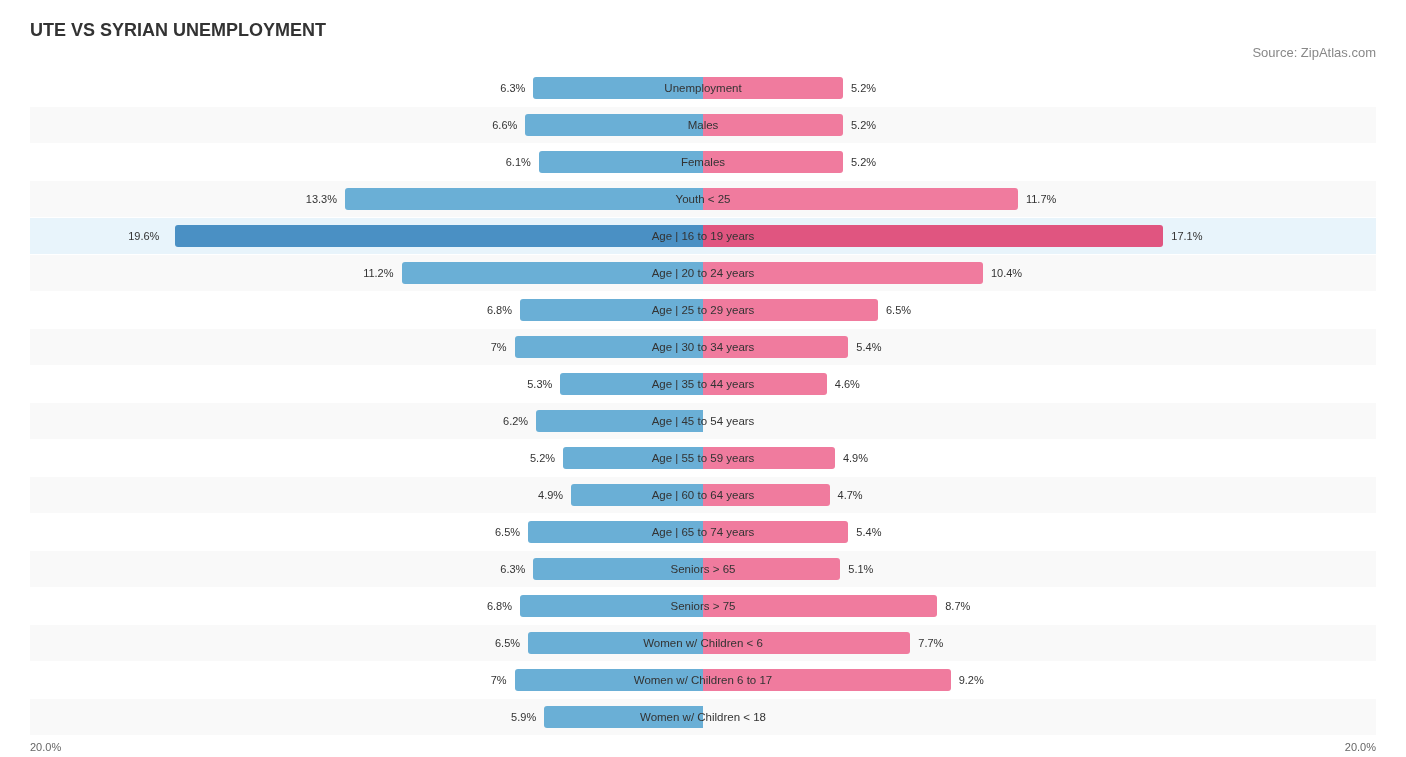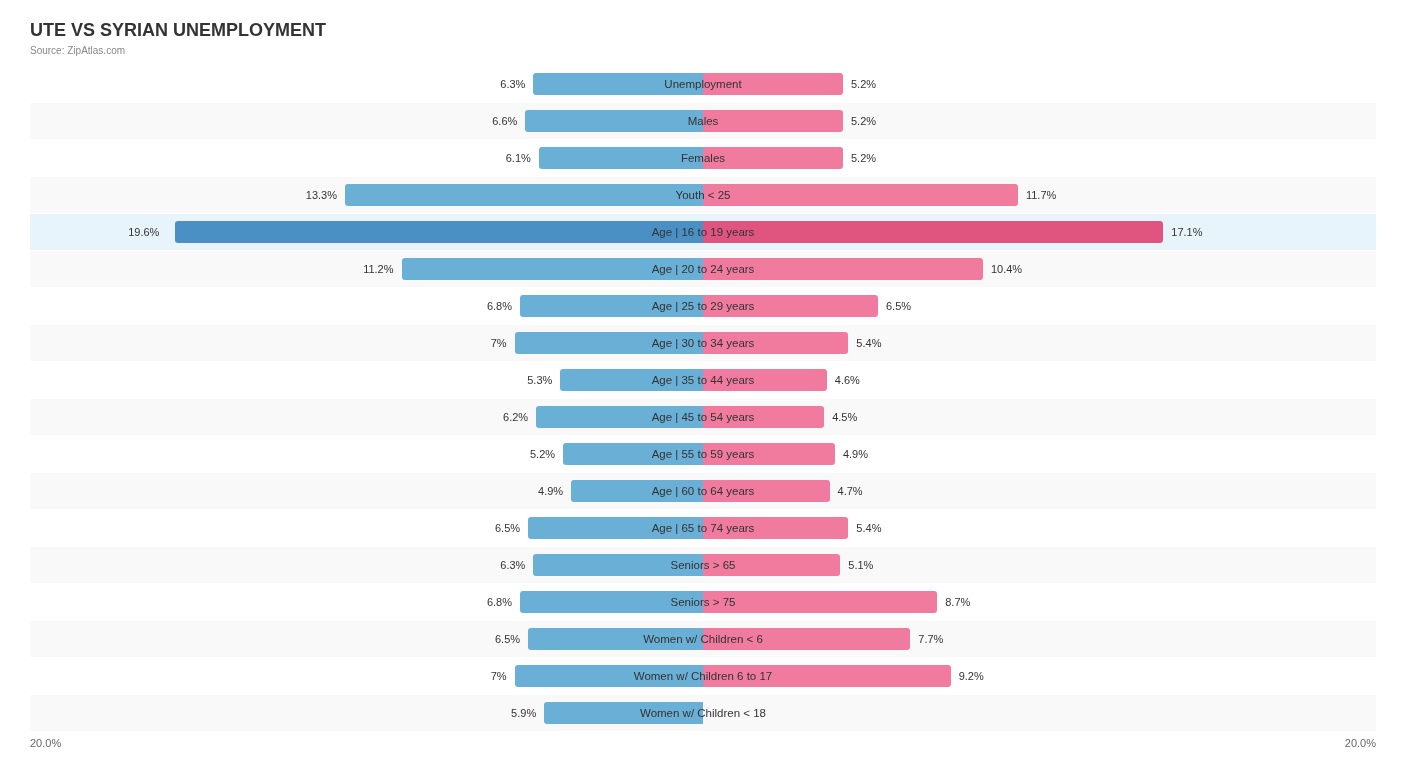--- a/index.html
+++ b/index.html
@@ -10,22 +10,23 @@
       min-height: 757px;
       padding: 20px 30px;
     }
     .chart-title {
       font-size: 18px;
       font-weight: bold;
       color: #333;
       margin-bottom: 4px;
     }
     .source {
-      font-size: 10px;
+      font-size: 13px;
       color: #888;
+      text-align: right;
       margin-bottom: 10px;
     }
     .chart-area {
       width: 100%;
       position: relative;
     }
     .row {
       display: flex;
       align-items: center;
       height: 36px;
@@ -200,24 +201,20 @@
         <div class="syrian-bar" style="position: absolute; left: 0px; top: 50%; transform: translateY(-50%); height: 22px; width: 18.4%; background: rgb(240, 123, 158); border-radius: 0px 3px 3px 0px;"></div>
         <div style="position: absolute; left: 18.4%; top: 50%; transform: translateY(-50%); margin-left: 4px; font-size: 11px; color: rgb(51, 51, 51); white-space: nowrap; padding-left: 4px;">4.6%</div>
       </div>
       <div class="center-label" style="position: absolute; left: 50%; top: 50%; transform: translate(-50%, -50%); z-index: 10; font-size: 11.5px; color: rgb(51, 51, 51); white-space: nowrap; pointer-events: none;">Age | 35 to 44 years</div>
     </div>
     <div class="row" style="position: relative; height: 36px; display: flex; align-items: center;">
       <div class="left-section" style="position: relative; width: 50%; height: 100%;">
         <div class="ute-bar" style="position: absolute; right: 0px; top: 50%; transform: translateY(-50%); height: 22px; width: 24.8%; background: rgb(106, 175, 214); border-radius: 3px 0px 0px 3px;"></div>
         <div style="position: absolute; right: 24.8%; top: 50%; transform: translateY(-50%); margin-right: 4px; font-size: 11px; color: rgb(51, 51, 51); white-space: nowrap; padding-right: 4px;">6.2%</div>
       </div>
-      <div class="right-section" style="position: relative; width: 50%; height: 100%;">
-        <div class="syrian-bar" style="position: absolute; left: 0px; top: 50%; transform: translateY(-50%); height: 22px; width: 18%; background: rgb(240, 123, 158); border-radius: 0px 3px 3px 0px;"></div>
-        <div style="position: absolute; left: 18%; top: 50%; transform: translateY(-50%); margin-left: 4px; font-size: 11px; color: rgb(51, 51, 51); white-space: nowrap; padding-left: 4px;">4.5%</div>
-      </div>
       <div class="center-label" style="position: absolute; left: 50%; top: 50%; transform: translate(-50%, -50%); z-index: 10; font-size: 11.5px; color: rgb(51, 51, 51); white-space: nowrap; pointer-events: none;">Age | 45 to 54 years</div>
     </div>
     <div class="row" style="position: relative; height: 36px; display: flex; align-items: center;">
       <div class="left-section" style="position: relative; width: 50%; height: 100%;">
         <div class="ute-bar" style="position: absolute; right: 0px; top: 50%; transform: translateY(-50%); height: 22px; width: 20.8%; background: rgb(106, 175, 214); border-radius: 3px 0px 0px 3px;"></div>
         <div style="position: absolute; right: 20.8%; top: 50%; transform: translateY(-50%); margin-right: 4px; font-size: 11px; color: rgb(51, 51, 51); white-space: nowrap; padding-right: 4px;">5.2%</div>
       </div>
       <div class="right-section" style="position: relative; width: 50%; height: 100%;">
         <div class="syrian-bar" style="position: absolute; left: 0px; top: 50%; transform: translateY(-50%); height: 22px; width: 19.6%; background: rgb(240, 123, 158); border-radius: 0px 3px 3px 0px;"></div>
         <div style="position: absolute; left: 19.6%; top: 50%; transform: translateY(-50%); margin-left: 4px; font-size: 11px; color: rgb(51, 51, 51); white-space: nowrap; padding-left: 4px;">4.9%</div>

